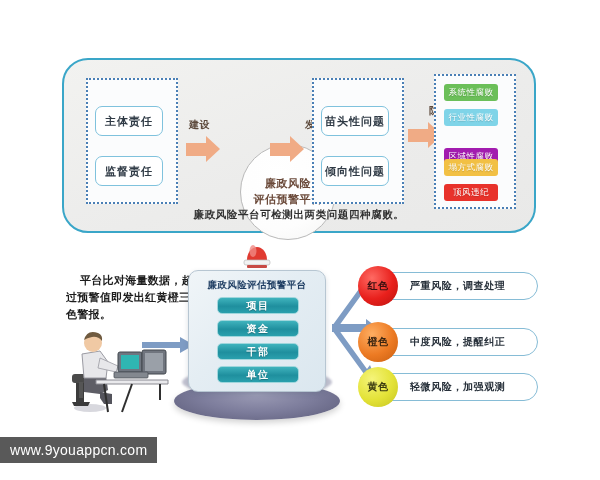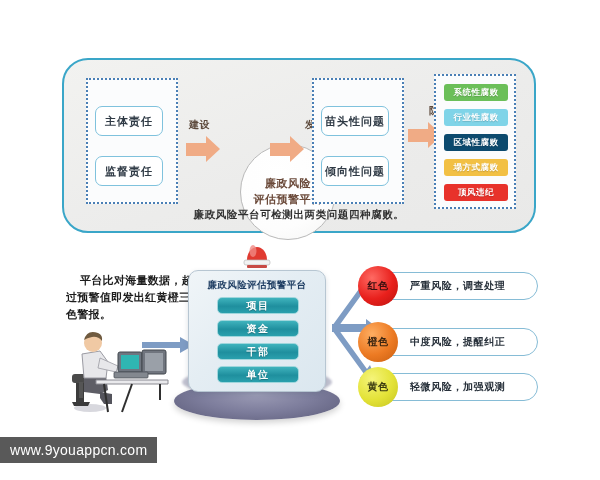--- a/index.html
+++ b/index.html
@@ -39,23 +39,23 @@
     background:#fff;border:1.5px solid #7fc2dd;border-radius:7px;
     display:flex;align-items:center;justify-content:center;
     font-size:11px;font-weight:bold;color:#2f3a45;
     letter-spacing:1px;box-sizing:border-box;
   }
   .wbox.b1{top:26px;}
   .wbox.b2{top:76px;}
 
   
   .chip{
-    position:absolute;left:8px;width:64px;height:17px;border-radius:3px;
-    display:flex;align-items:center;justify-content:center;
-    font-size:8.5px;font-weight:bold;color:#ffffff;
+    position:absolute;left:8px;width:54px;height:17px;border-radius:3px;
+    display:flex;align-items:center;justify-content:center;
+    font-size:8.5px;font-weight:normal;color:#ffffff;
     letter-spacing:.5px;box-sizing:border-box;
     text-shadow:0 1px 1px rgba(0,0,0,.18);
   }
 
   
   .fatarrow{position:absolute;}
   .fatarrow .shaft{
     position:absolute;left:0;top:7px;width:22px;height:13px;background:#f0ab85;
   }
   .fatarrow .head{
@@ -185,21 +185,21 @@
 
     <div class="fatarrow" style="left:344px;top:62px;width:36px;height:27px;">
       <div class="shaft"></div>
       <div class="head"></div>
     </div>
     <div class="arrow-label" style="left:365px;top:44px;">防范</div>
 
     <div class="dashbox" id="dash-right">
       <div class="chip" style="top: 8px; background: rgb(107, 191, 89);">系统性腐败</div>
       <div class="chip" style="top: 33px; background: rgb(127, 212, 232);">行业性腐败</div>
-      <div class="chip" style="top: 58px; background: #0c4a6e;">区域性腐败</div>
+      <div class="chip" style="top: 72px; background: #a21caf;">区域性腐败</div>
       <div class="chip" style="top: 83px; background: rgb(242, 192, 68);">塌方式腐败</div>
       <div class="chip" style="top: 108px; background: rgb(232, 50, 43);">顶风违纪</div>
     </div>
 
     <div id="top-caption">廉政风险平台可检测出两类问题四种腐败。</div>
   </div>
 
   <div id="desc-text">平台比对海量数据，超过预警值即发出红黄橙三色警报。</div>
 
   <svg id="person" viewBox="0 0 122 96">

